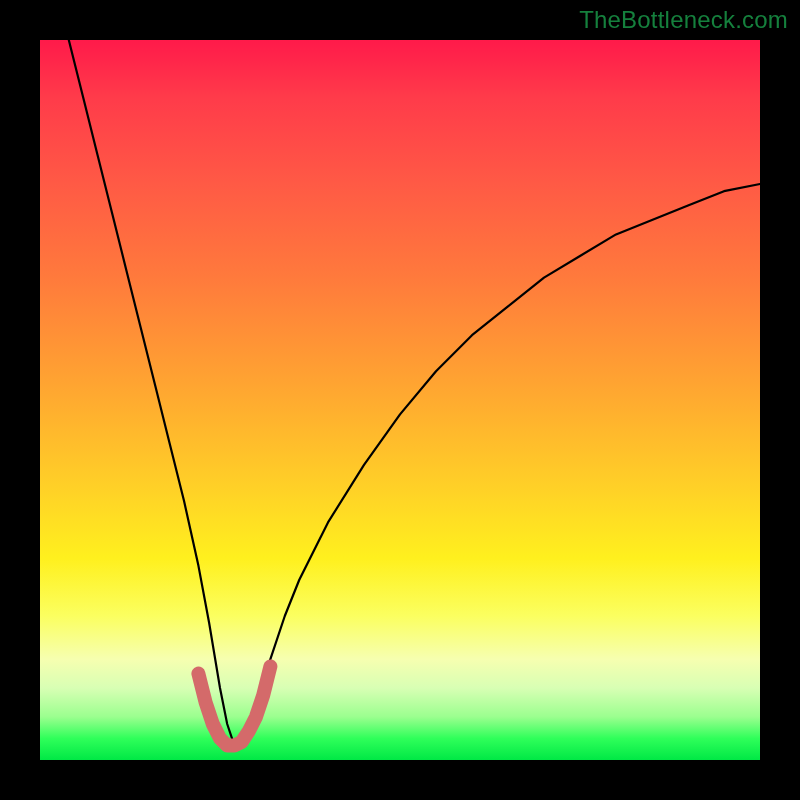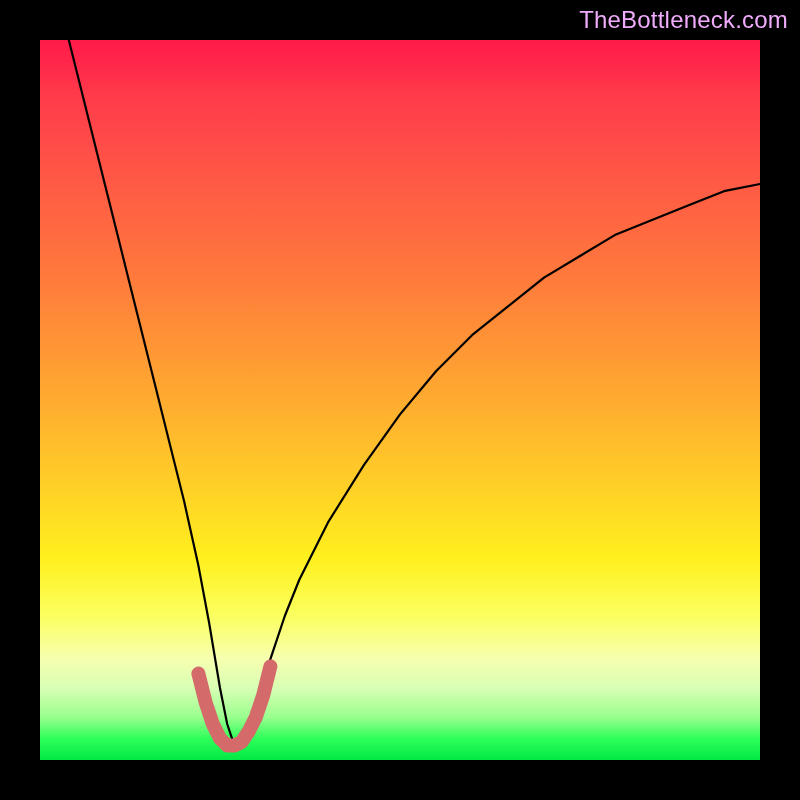--- a/index.html
+++ b/index.html
@@ -40,21 +40,21 @@
       #d8ffb4 90%,
       #9bff8f 94%,
       #2fff5a 97%,
       #00e845 100%
     );
   }
   .watermark {
     position: absolute;
     top: 6px;
     right: 12px;
-    color: #f0abfc;
+    color: #15803d;
     font-size: 24px;
     font-weight: 500;
     letter-spacing: 0.2px;
     user-select: none;
   }
   svg.curve {
     position: absolute;
     inset: 0;
     width: 720px;
     height: 720px;

